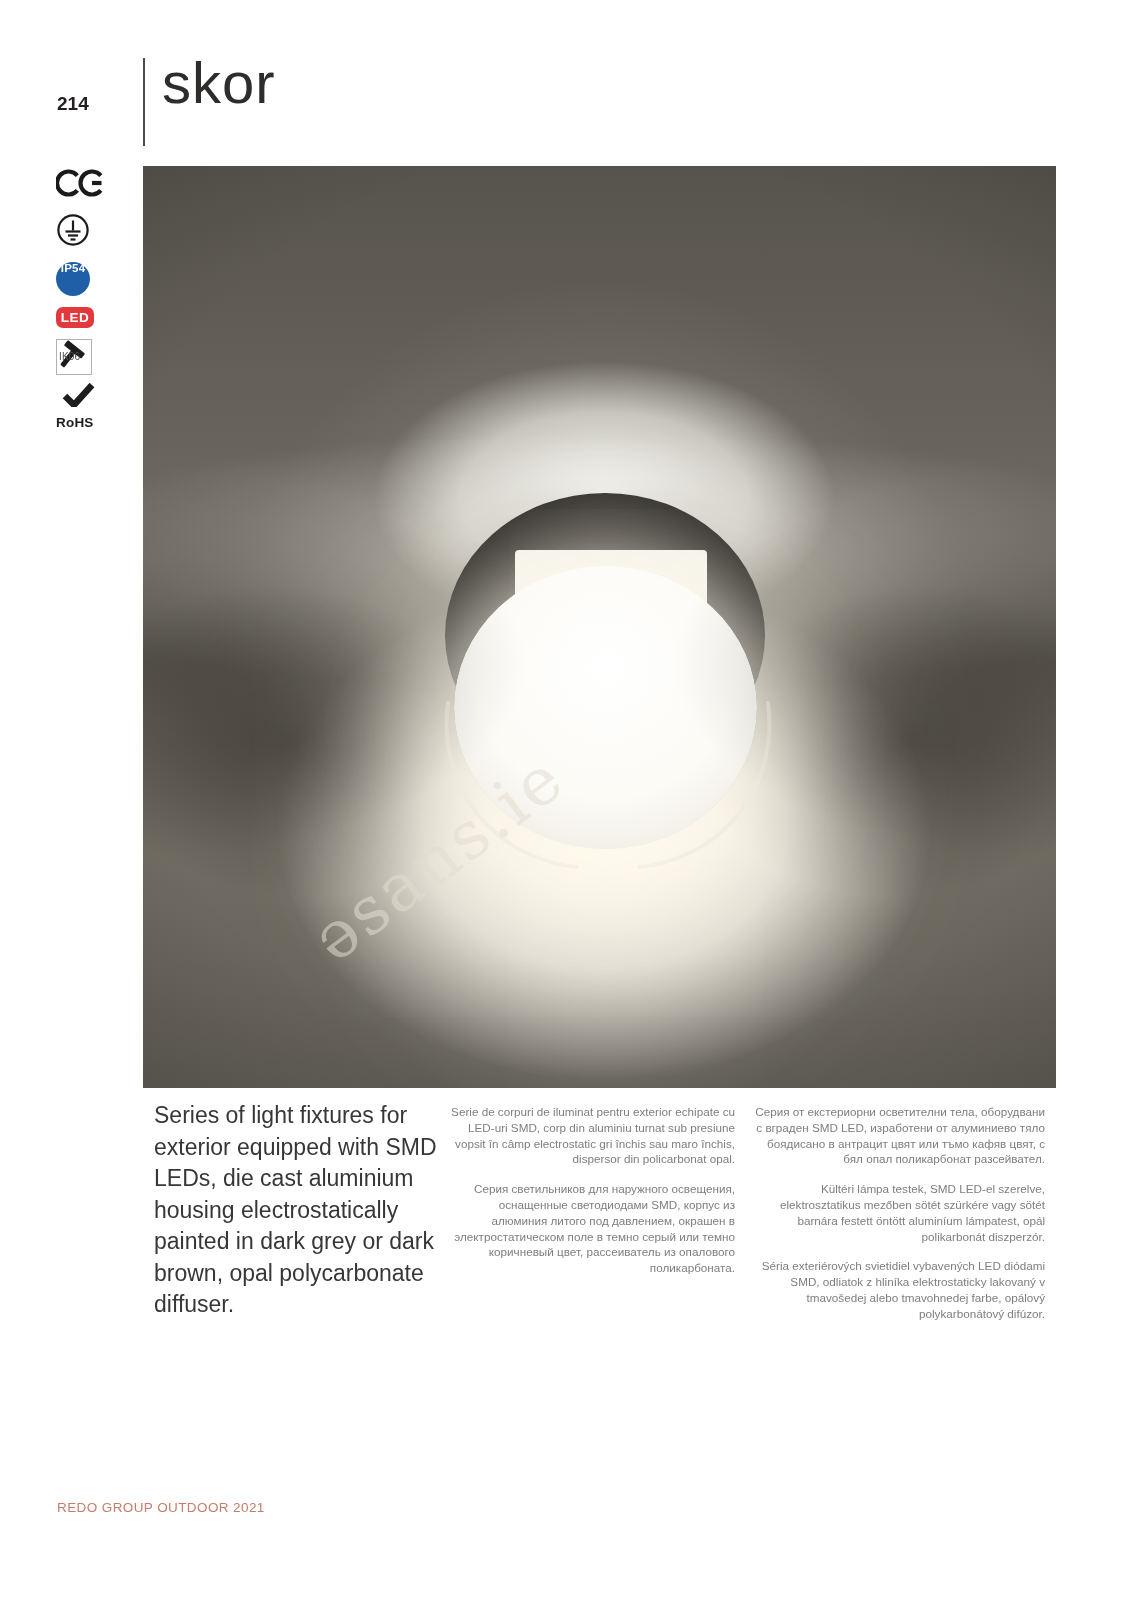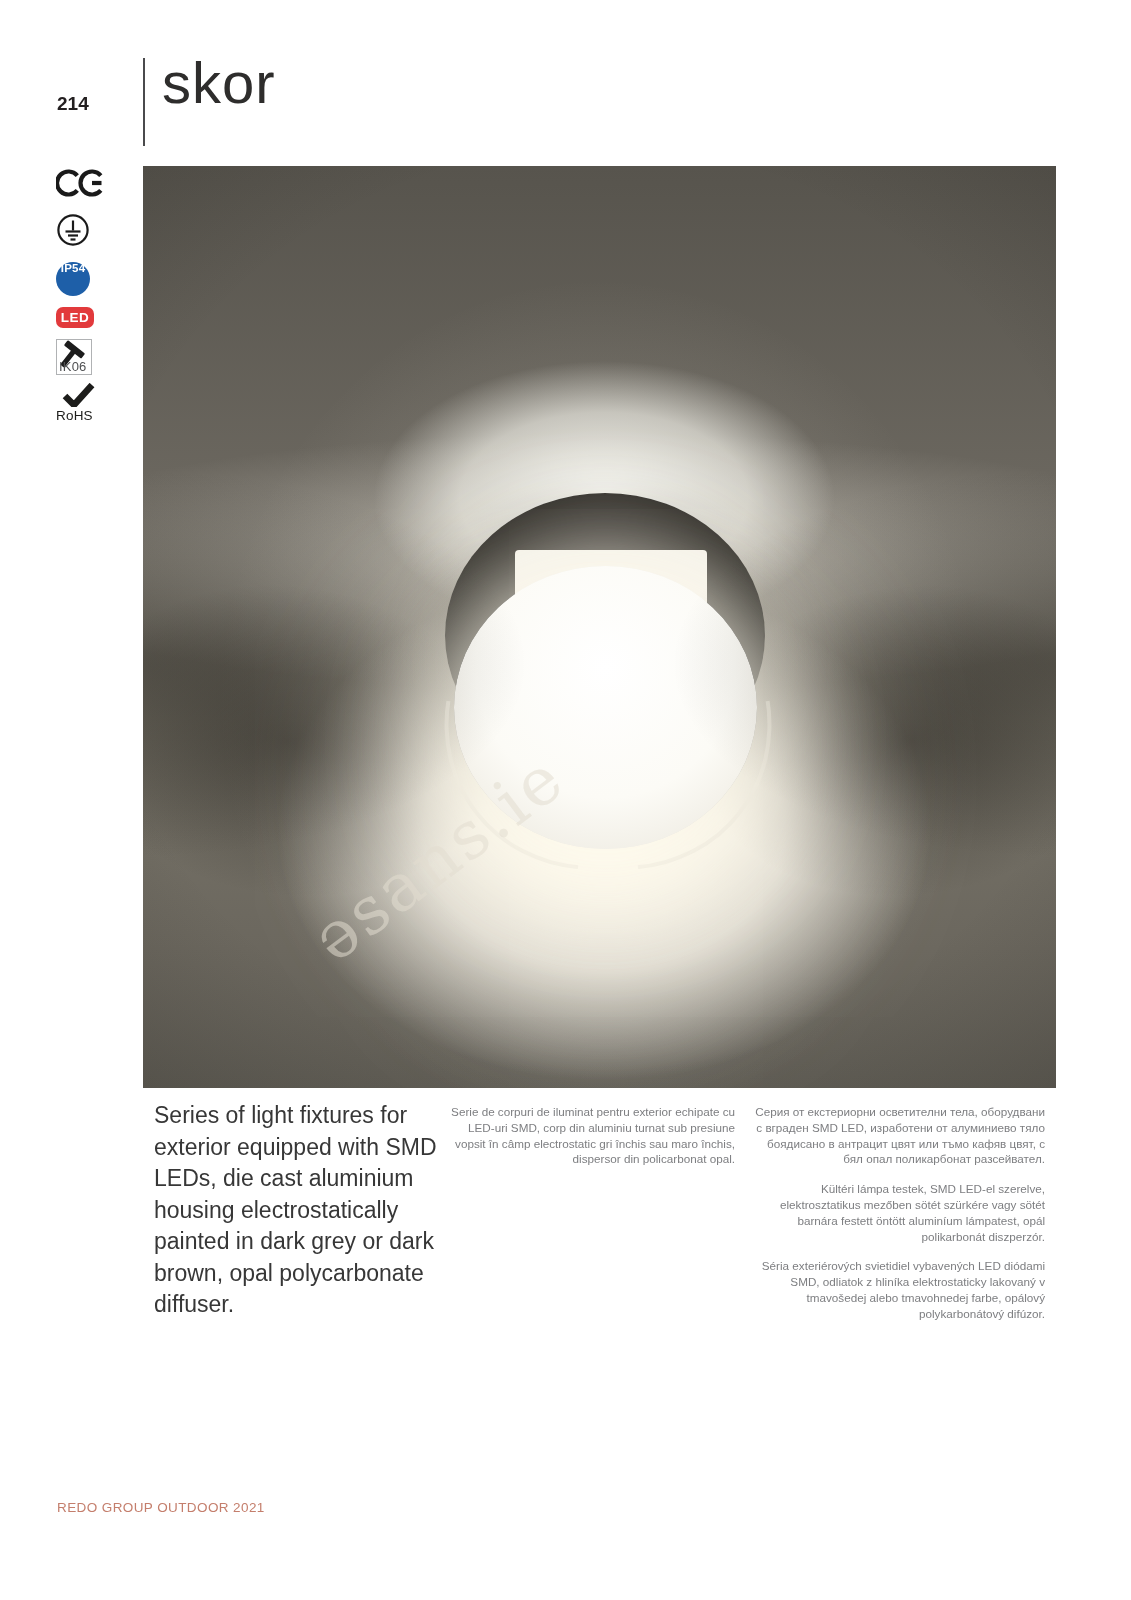--- a/index.html
+++ b/index.html
@@ -24,25 +24,25 @@
   }
   .badge-led{
     width:38px;height:21px;border-radius:7px;background:#e23a3c;color:#ffffff;
     display:flex;align-items:center;justify-content:center;
     font-size:13.5px;font-weight:bold;letter-spacing:.5px;
   }
   .badge-ik{
     width:34px;height:34px;background:#ffffff;border:1px solid #b0b2b4;position:relative;
   }
   .badge-ik .ik-label{
-    position:absolute;left:2px;bottom:0px;font-size:13px;color:#4f5052;letter-spacing:.2px;
+    position:absolute;left:2px;bottom:12px;font-size:10px;color:#4f5052;letter-spacing:.2px;
   }
   .badge-rohs{width:50px;height:36px;position:relative;}
   .badge-rohs .rohs-label{
-    position:absolute;left:0;top:22px;font-size:13.5px;font-weight:normal;color:#1d1d1b;letter-spacing:.2px;
+    position:absolute;left:0;top:29px;font-size:13.5px;font-weight:bold;color:#1d1d1b;letter-spacing:.2px;
   }
   .badge-rohs svg{position:absolute;left:6px;top:-3px;}
   
   .photo{
     position:absolute;left:143px;top:166px;width:913px;height:922px;overflow:hidden;
     background:
       radial-gradient(ellipse 320px 190px at 50.5% 36%, rgba(255,255,250,.96) 0%, rgba(255,254,246,.6) 45%, rgba(255,254,246,0) 72%),
       radial-gradient(ellipse 430px 330px at 50.5% 72%, rgba(255,253,244,.97) 0%, rgba(252,249,240,.72) 42%, rgba(252,249,240,0) 76%),
       radial-gradient(ellipse 880px 180px at 50% 43%, rgba(240,236,226,.5) 0%, rgba(240,236,226,0) 72%),
       radial-gradient(ellipse 560px 620px at 50% 58%, rgba(210,205,193,.38) 0%, rgba(210,205,193,0) 68%),
@@ -161,20 +161,21 @@
   <div class="diffuser-tab"></div>
   <div class="diffuser"></div>
   <div class="vignette"></div>
   <div class="watermark">əsans.ie</div>
 </div>
 
 <div class="intro">Series of light fixtures for exterior equipped with SMD LEDs, die cast aluminium housing electrostatically painted in dark grey or dark brown, opal polycarbonate diffuser.</div>
 
 <div class="col mid">
   <p>Serie de corpuri de iluminat pentru exterior echipate cu LED-uri SMD, corp din aluminiu turnat sub presiune vopsit în câmp electrostatic gri închis sau maro închis, dispersor din policarbonat opal.</p>
+  <p>Серия светильников для наружного освещения, оснащенные светодиодами SMD, корпус из алюминия литого под давлением, окрашен в электростатическом поле в темно серый или темно коричневый цвет, рассеиватель из опалового поликарбоната.</p>
 </div>
 
 <div class="col right">
   <p>Серия от екстериорни осветителни тела, оборудвани с вграден SMD LED, изработени от алуминиево тяло боядисано в антрацит цвят или тъмо кафяв цвят, с бял опал поликарбонат разсейвател.</p>
   <p>Kültéri lámpa testek, SMD LED-el szerelve, elektrosztatikus mezőben sötét szürkére vagy sötét barnára festett öntött aluminíum lámpatest, opál polikarbonát diszperzór.</p>
   <p>Séria exteriérových svietidiel vybavených LED diódami SMD, odliatok z hliníka elektrostaticky lakovaný v tmavošedej alebo tmavohnedej farbe, opálový polykarbonátový difúzor.</p>
 </div>
 
 <div class="footer">REDO GROUP OUTDOOR 2021</div>
 

